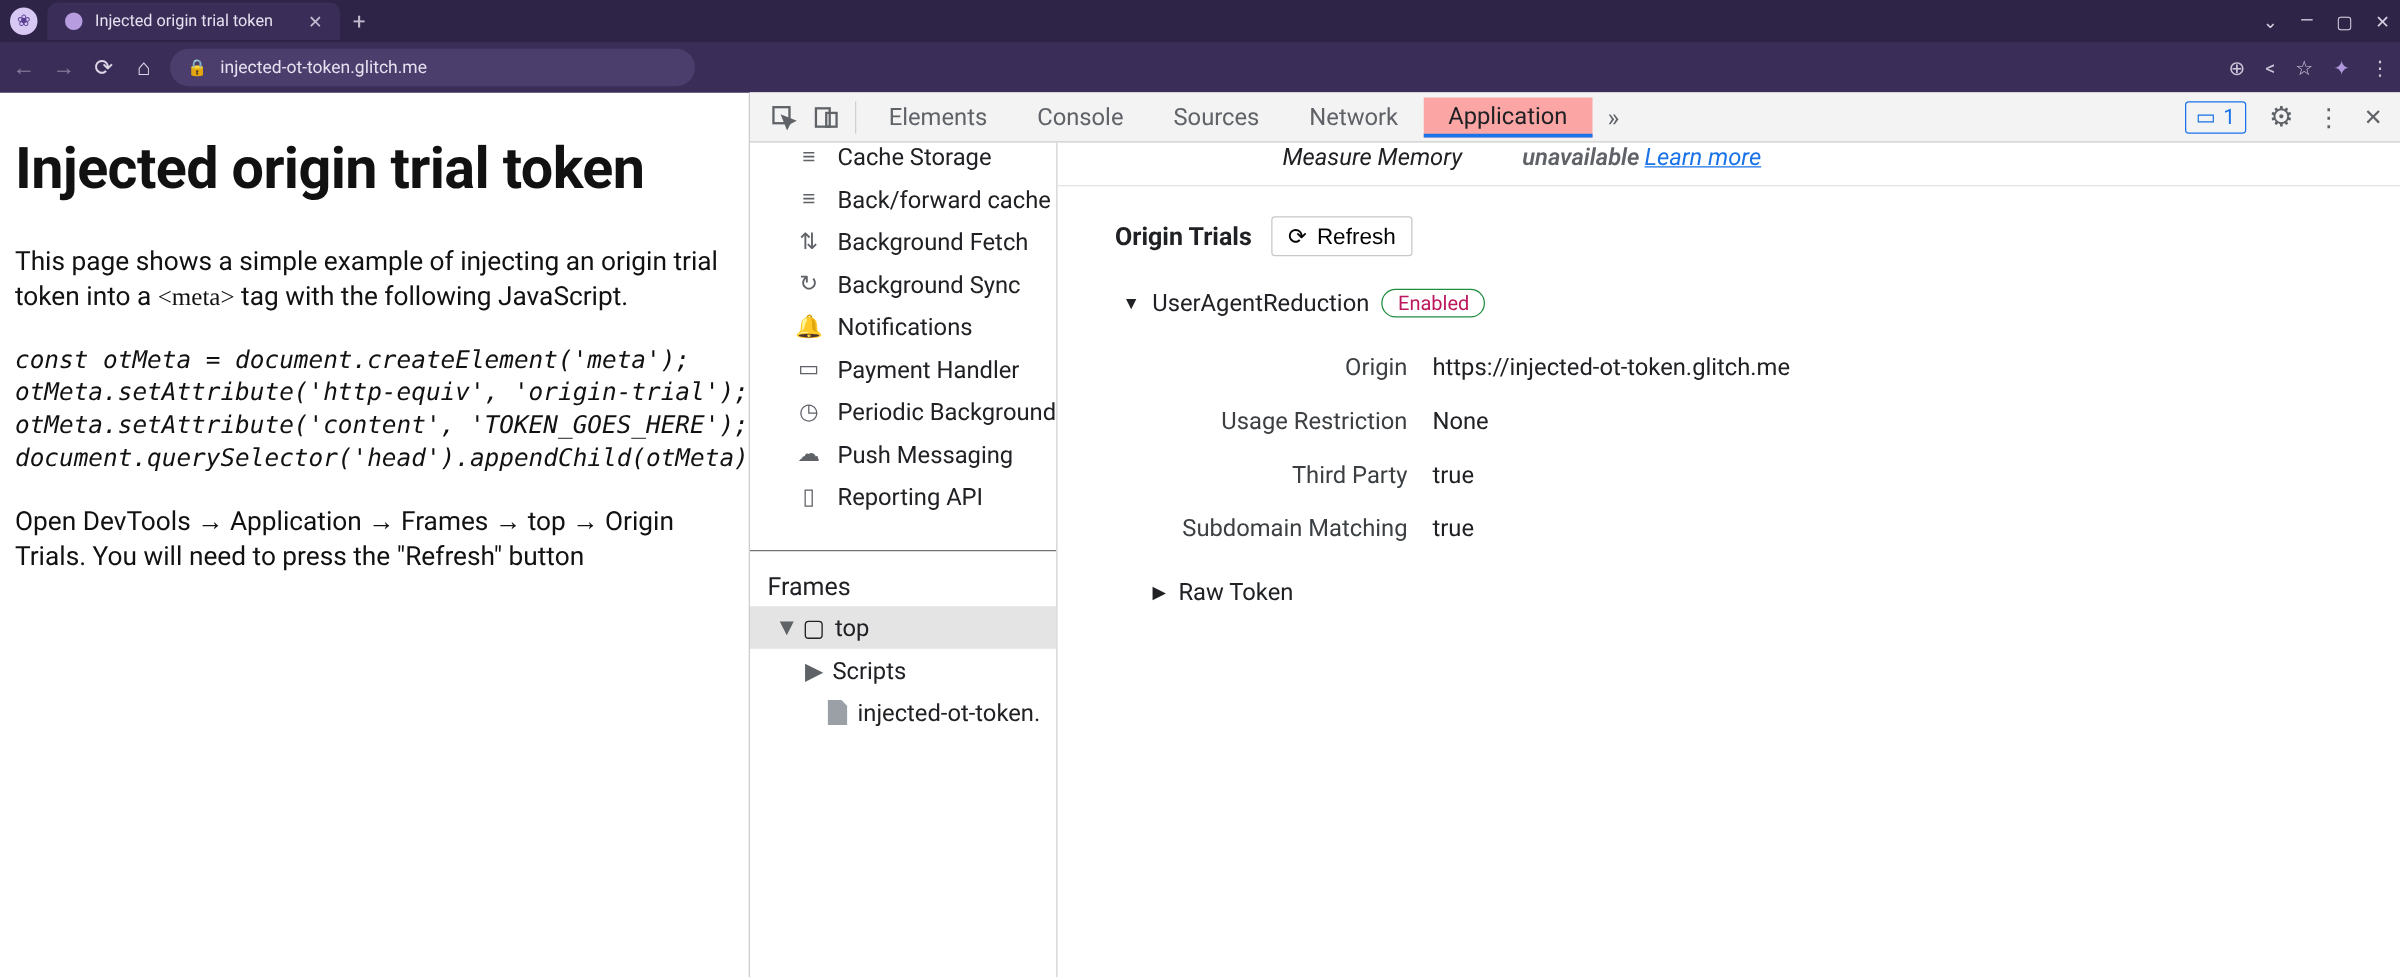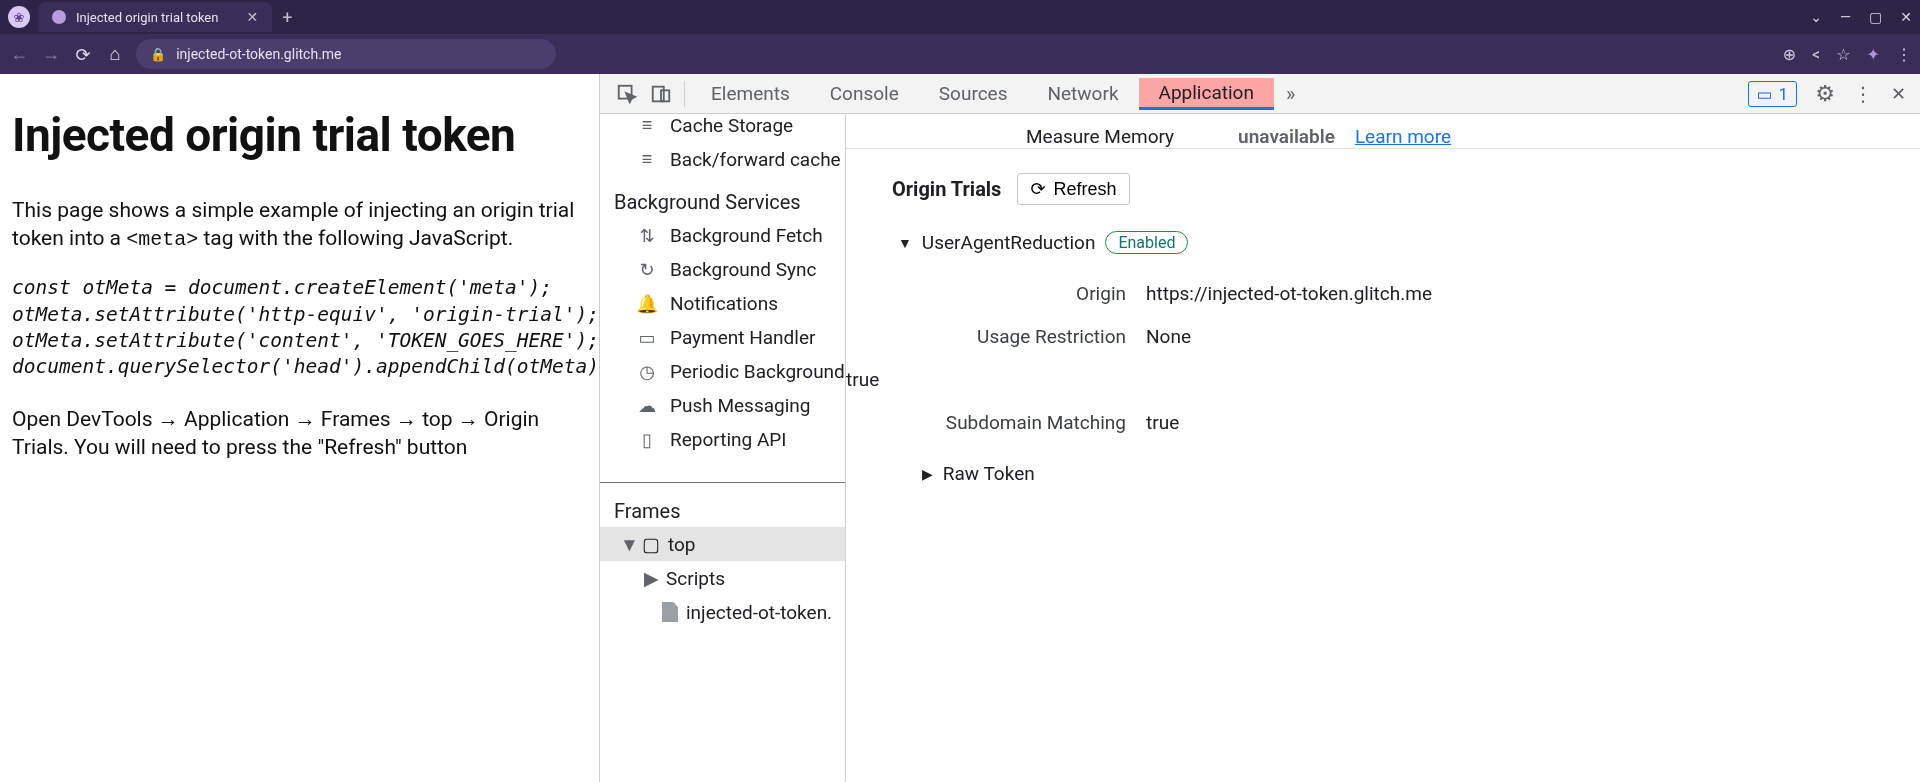--- a/index.html
+++ b/index.html
@@ -41,21 +41,21 @@
   .ext-icon { color: #c4a9f5; }
 
   
   .workspace { display: flex; height: calc(782px - 74px); }
   .page {
     width: 600px; padding: 16px 12px 0 12px; border-right: 1px solid #ccc;
     color: #111; font-size: 21px; line-height: 1.35;
   }
   .page h1 { font-size: 46px; font-weight: 700; margin: 14px 0 30px 0; letter-spacing: -0.5px; }
   .page p { margin-bottom: 22px; }
-  .page code.inline { font-family: Liberation Mono, monospace; font-size: 20px; }
+  .page code.inline { font-family: Liberation Serif, serif; font-size: 20px; }
   .page pre {
     font-family: ui-monospace, Menlo, Consolas, monospace; font-size: 19.5px;
     white-space: pre; margin-bottom: 24px; line-height: 1.35; font-style: italic;
   }
 
   
   .devtools { flex: 1; display: flex; flex-direction: column; background: #fff; }
   .dt-tabbar {
     display: flex; align-items: center; height: 40px; border-bottom: 1px solid #cfcfcf;
     background: #f3f3f3; padding-left: 10px; gap: 0;
@@ -81,40 +81,40 @@
   }
   .tree-item .ic { width:22px; text-align:center; color:#5f6368; font-size:18px; }
   .frames-tree .row { display:flex; align-items:center; gap:8px; height:34px; padding-left: 20px; white-space:nowrap; }
   .frames-tree .row.sel { background:#e4e4e4; }
   .frames-tree .row .disclosure { width:14px; text-align:center; color:#5f6368; }
   .frames-tree .row.indent1 { padding-left: 44px; }
   .frames-tree .row.indent2 { padding-left: 62px; }
   .file-ic { display:inline-block; width:16px; height:20px; background:#9aa0a6; clip-path: polygon(0 0,70% 0,100% 25%,100% 100%,0 100%); }
 
   .dt-main { flex:1; overflow:hidden; font-size:19px; color:#202124; }
-  .mm-row { display:flex; align-items:flex-end; gap:20px; height:34px; padding-left: 180px; }
+  .mm-row { display:flex; align-items:flex-start; gap:4px; height:34px; padding-left: 180px; font-style: italic; }
   .mm-row a { color:#1a73e8; text-decoration: underline; }
   .mm-status { color:#5f6368; font-weight:600;margin-left:44px; }
 
   .section-head {
     display:flex; align-items:center; gap:16px; padding: 24px 0 18px 46px;
     border-top:1px solid #e2e2e2;
   }
   .section-head h3 { font-size:20px; font-weight:700; }
   .refresh-btn {
     display:flex; align-items:center; gap:8px; border:1px solid #c7c7c7; border-radius:3px;
     padding: 4px 12px; font-size:18px; background:#fff;
   }
 
   .trial-head { display:flex; align-items:center; gap:10px; padding: 8px 0 18px 52px; }
   .disclosure-down { font-size:14px; }
   .pill {
     border:1.5px solid; border-radius: 14px; padding: 1px 12px; font-size:16px;
   }
-  .pill.enabled { color:#0f766e; border-color:#1e8e3e; }
+  .pill.enabled { color:#be185d; border-color:#1e8e3e; }
 
   .kv { display:flex; align-items:center; padding: 10px 0; }
   .kv .k { width: 300px; text-align:right; padding-right: 20px; color:#3c4043; }
   .kv .v { flex:1; }
 
   .raw-row { display:flex; align-items:center; gap:10px; padding: 18px 0 0 76px; }
 
   svg { display:block; }
 </style>
 </head>
@@ -207,21 +207,20 @@
       <div class="dt-side">
         <div class="tree-item" style="margin-top:-6px">
           <span class="ic">≡</span>
           <span>Cache Storage</span>
         </div>
         <div class="tree-item">
           <span class="ic">≡</span>
           <span>Back/forward cache</span>
         </div>
 
-        <div class="cat">Background Services</div>
         <div class="tree-item">
             <span class="ic">⇅</span>
             <span>Background Fetch</span>
           </div>
         <div class="tree-item">
             <span class="ic">↻</span>
             <span>Background Sync</span>
           </div>
         <div class="tree-item">
             <span class="ic">🔔</span>
@@ -286,20 +285,21 @@
 
         <div class="kv">
           <div class="k">Origin</div>
           <div class="v">https://injected-ot-token.glitch.me</div>
         </div>
         <div class="kv">
           <div class="k">Usage Restriction</div>
           <div class="v">None</div>
         </div>
         <div class="kv">
+          <div class="k">Third Party</div>
           <div class="v">true</div>
         </div>
         <div class="kv">
           <div class="k">Subdomain Matching</div>
           <div class="v">true</div>
         </div>
 
         <div class="raw-row">
           <span class="disclosure-down">▶</span>
           <span>Raw Token</span>

